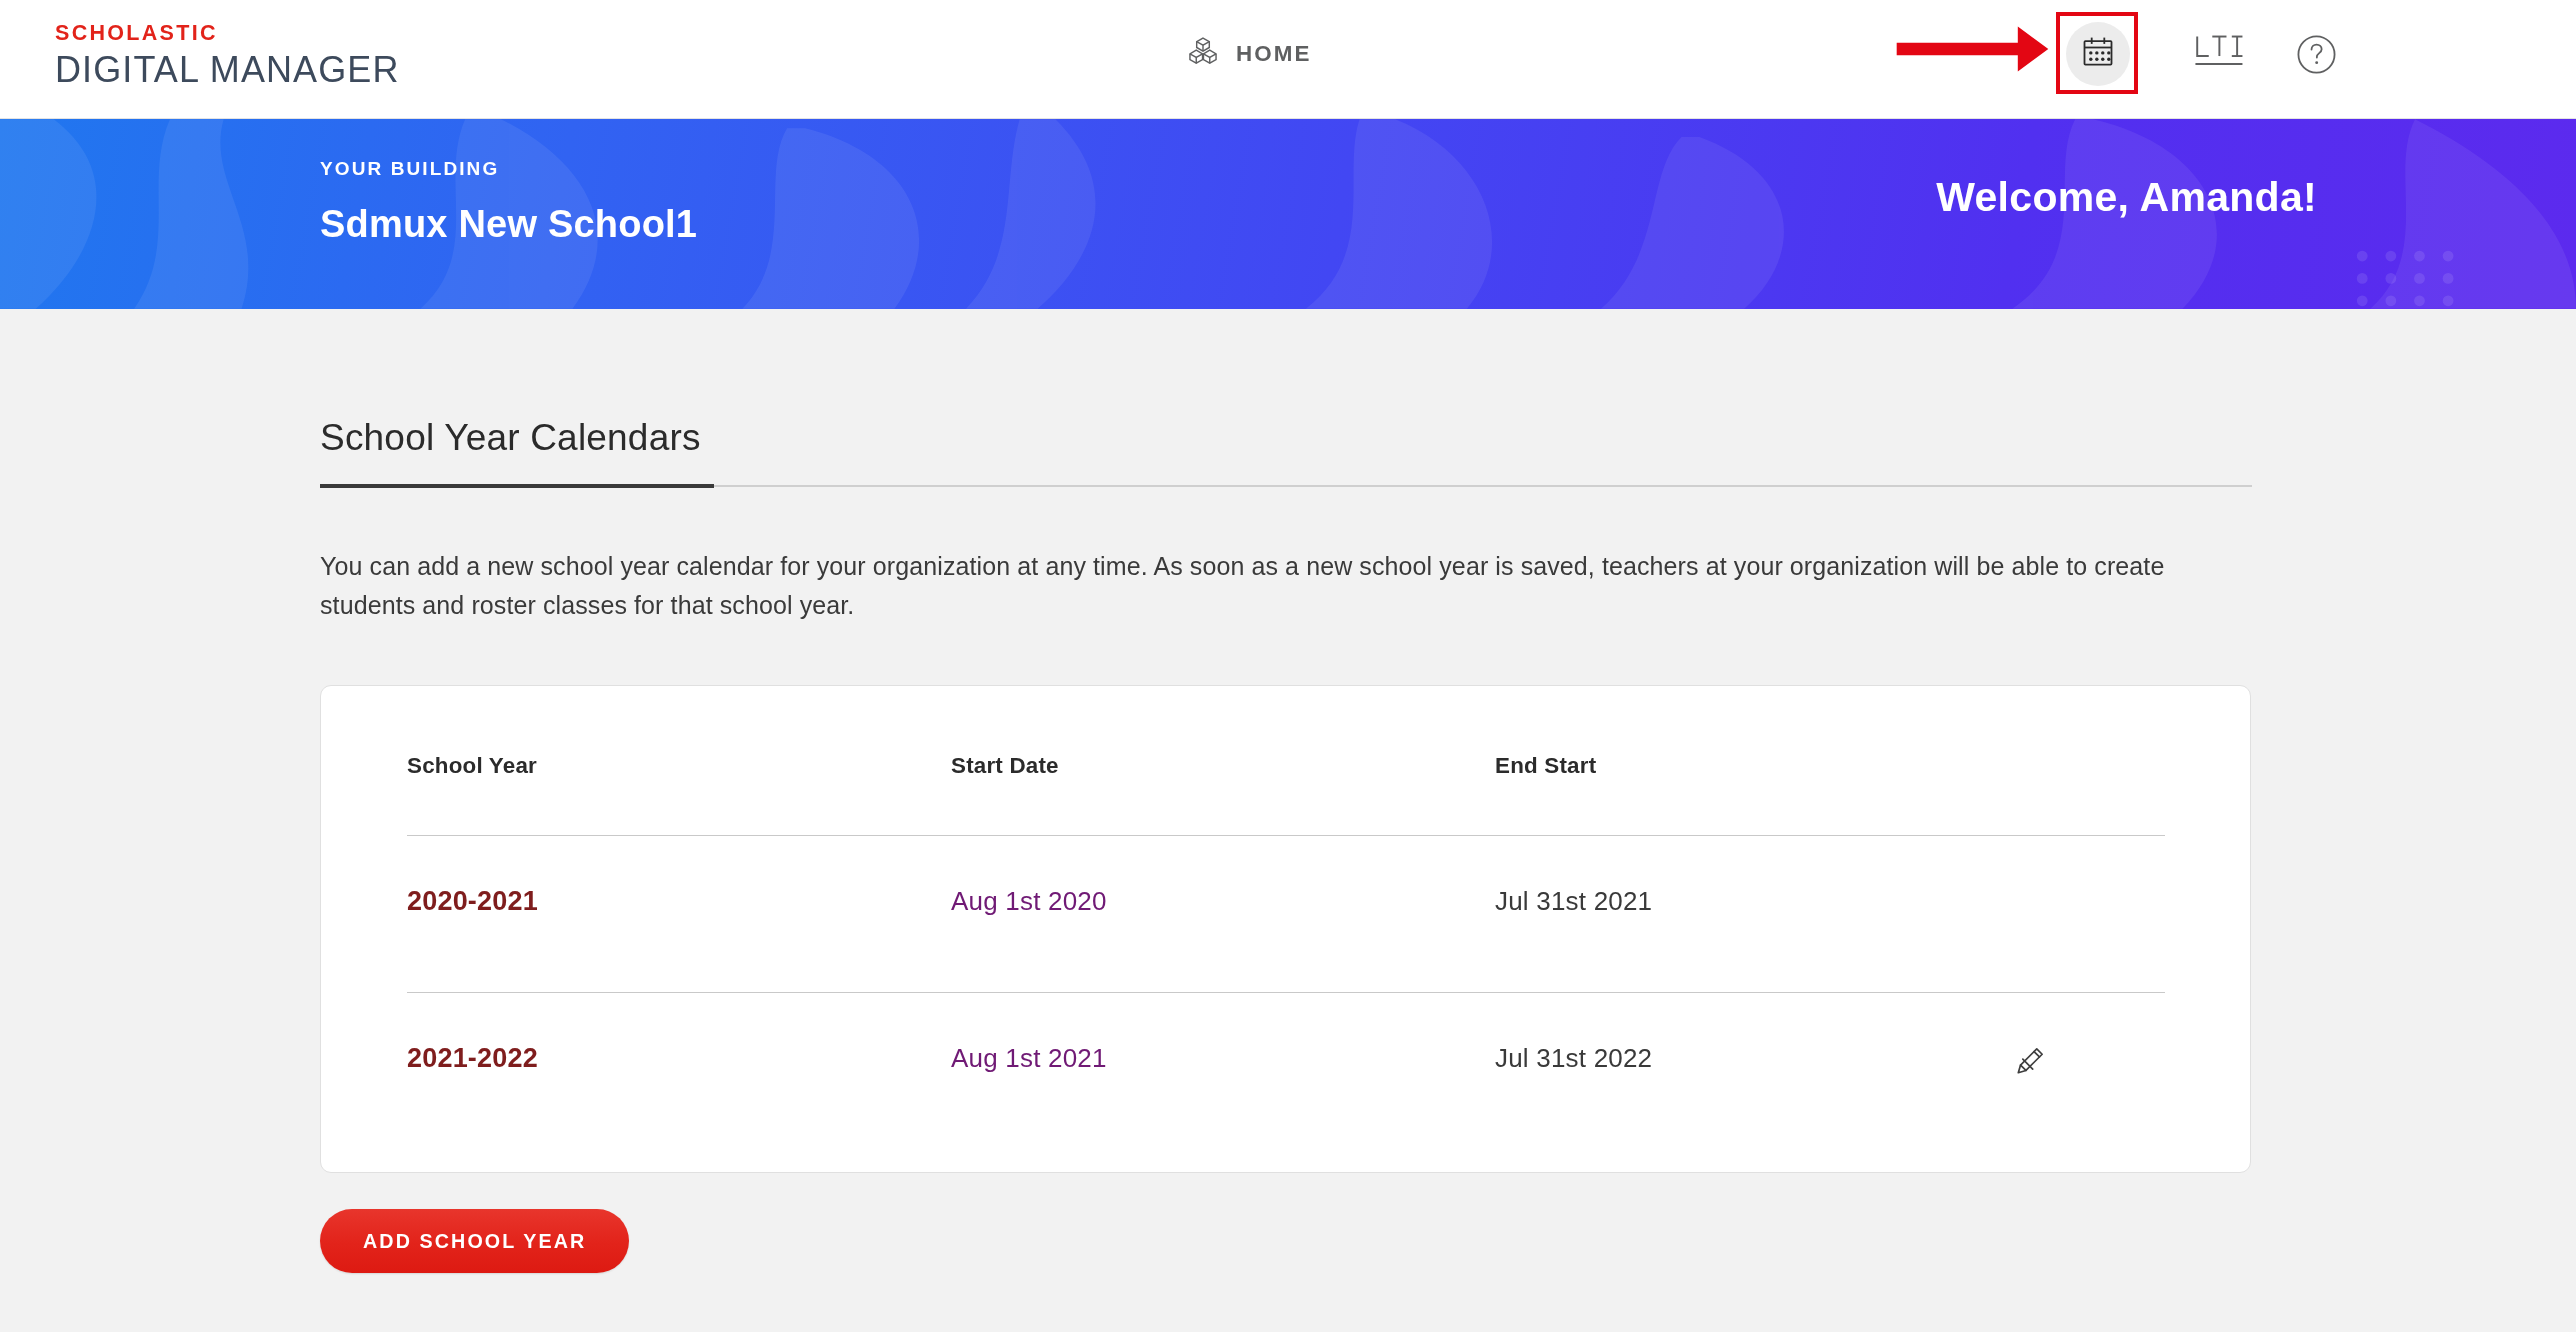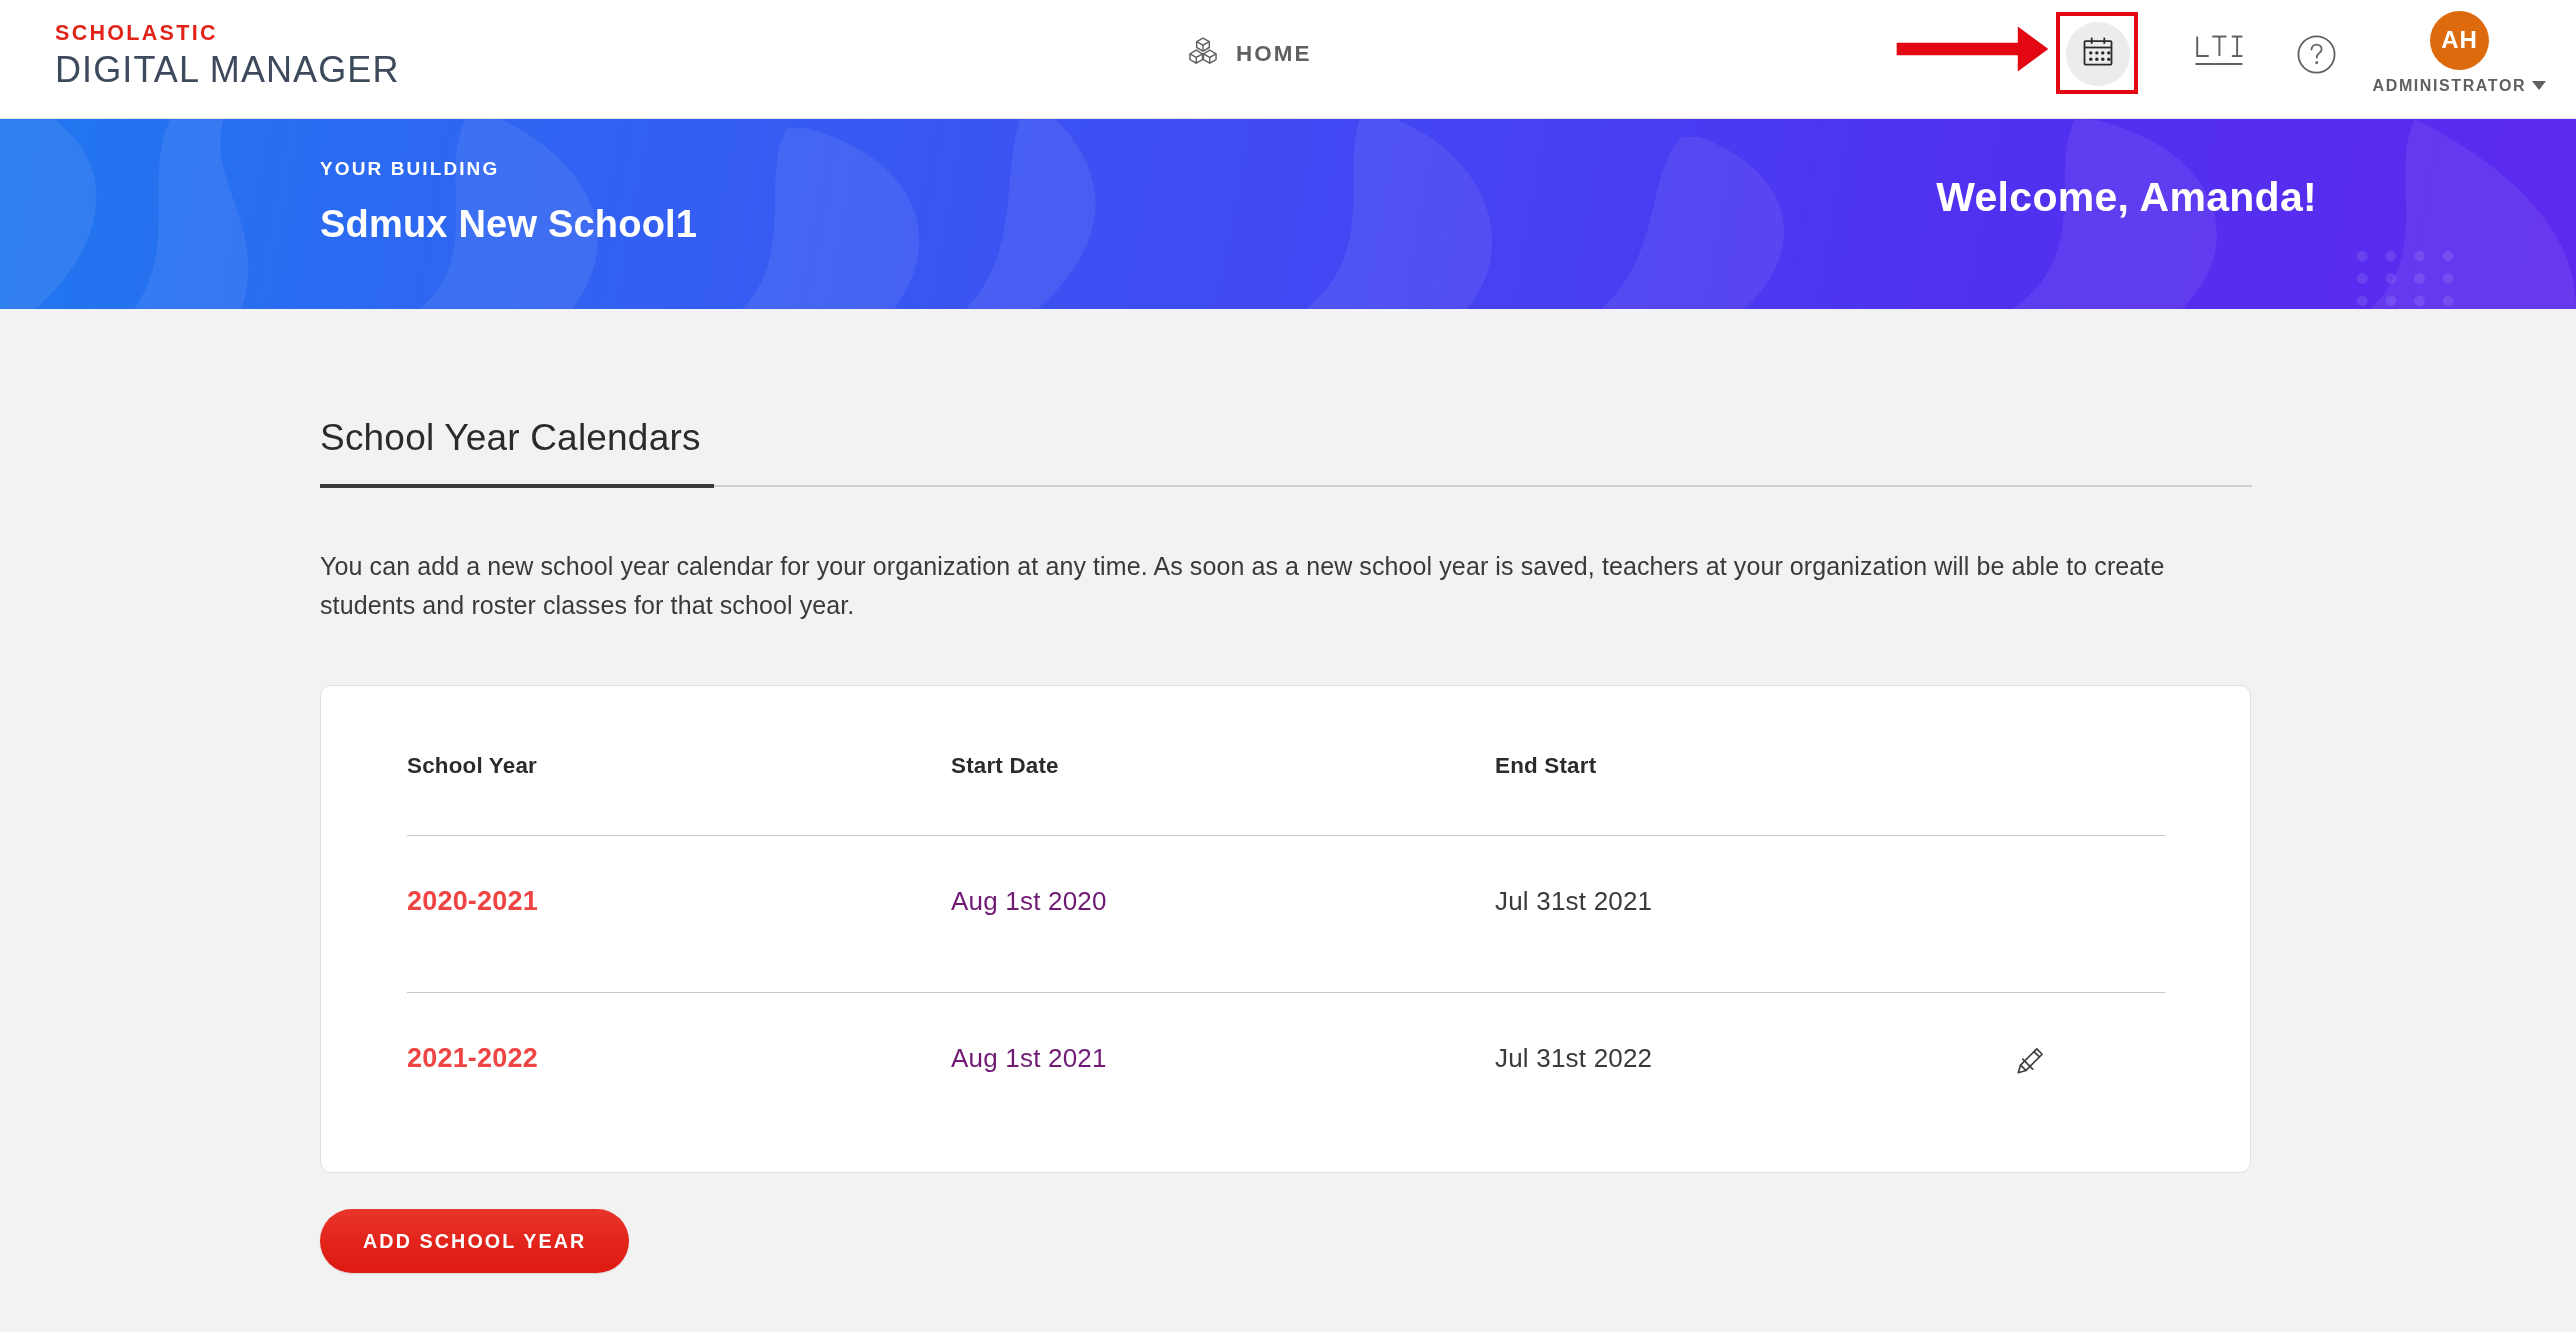--- a/index.html
+++ b/index.html
@@ -172,21 +172,21 @@
   }
   .divider.d1 { top: 149px; }
   .divider.d2 { top: 306px; }
 
   .row { position: absolute; left: 0; width: 100%; height: 157px; }
   .row.r1 { top: 149px; }
   .row.r2 { top: 306px; }
 
   .cell {
     position: absolute; top: 51px;
-    font-size: 26px; letter-spacing: 0.2px; color: #ef4444;
+    font-size: 26px; letter-spacing: 0.2px; color: #7f1d1d;
   }
   .cell.c1 { left: 86px; font-weight: 700; font-size: 27px; }
   .cell.c2 { left: 630px; font-weight: 400; color: #701a75; }
   .cell.c3 { left: 1174px; font-weight: 400; color: #3a3a3a; }
   .row-action {
     position: absolute; left: 1682px; top: 43px;
     width: 54px; height: 54px;
     display: flex; align-items: center; justify-content: center;
     cursor: pointer;
   }
@@ -277,27 +277,20 @@
   <div class="help-wrap">
     <span>
       <svg width="47" height="47" viewBox="0 0 52 52" fill="none" stroke="#5f6061" stroke-width="2">
         <circle cx="26" cy="26" r="20"></circle>
         <path d="M20.5 20.5c0-3.2 2.5-5.5 5.6-5.5 3.2 0 5.6 2.2 5.6 5.2 0 4.1-5.3 4.4-5.3 8.2v1" stroke-linecap="round"></path>
         <circle cx="26.2" cy="35" r="1.6" fill="#5f6061" stroke="none"></circle>
       </svg>
     </span>
   </div>
 
-  <div class="user-block">
-    <div class="avatar">AH</div>
-    <div class="role-row">
-      <span class="role-text">ADMINISTRATOR</span>
-      <span class="caret-dn"></span>
-    </div>
-  </div>
 </div>
 
 <div class="hero">
   <svg width="2576" height="190" viewBox="0 0 2880 212">
     <g fill="#ffffff" opacity="0.07">
       <path d="M60 0 C140 60 110 150 40 212 L0 212 L0 0 Z"></path>
       <path d="M250 0 C230 70 300 120 270 212 L150 212 C200 140 160 70 190 0 Z"></path>
       <path d="M560 0 C660 50 700 130 640 212 L470 212 C540 150 490 70 520 0 Z"></path>
       <path d="M900 10 C1020 40 1060 130 1000 212 L830 212 C890 150 850 60 880 10 Z"></path>
       <path d="M1180 0 C1260 80 1220 160 1160 212 L1080 212 C1140 150 1120 70 1140 0 Z"></path>

